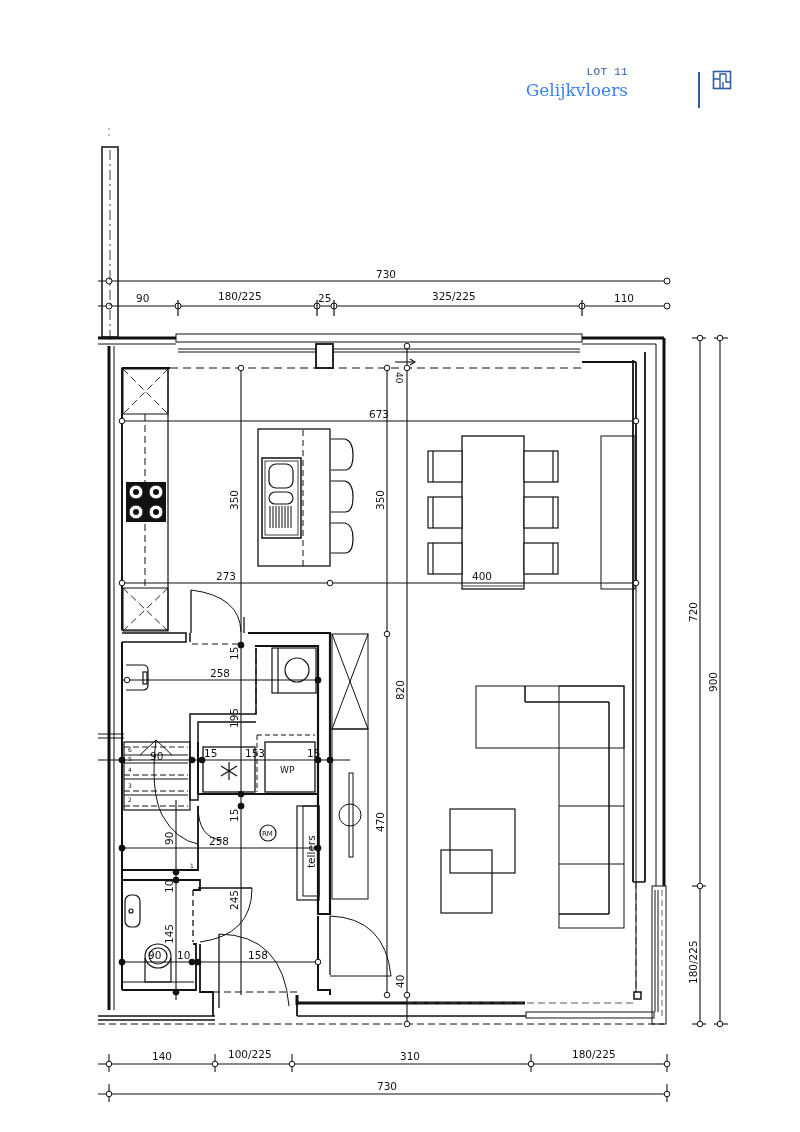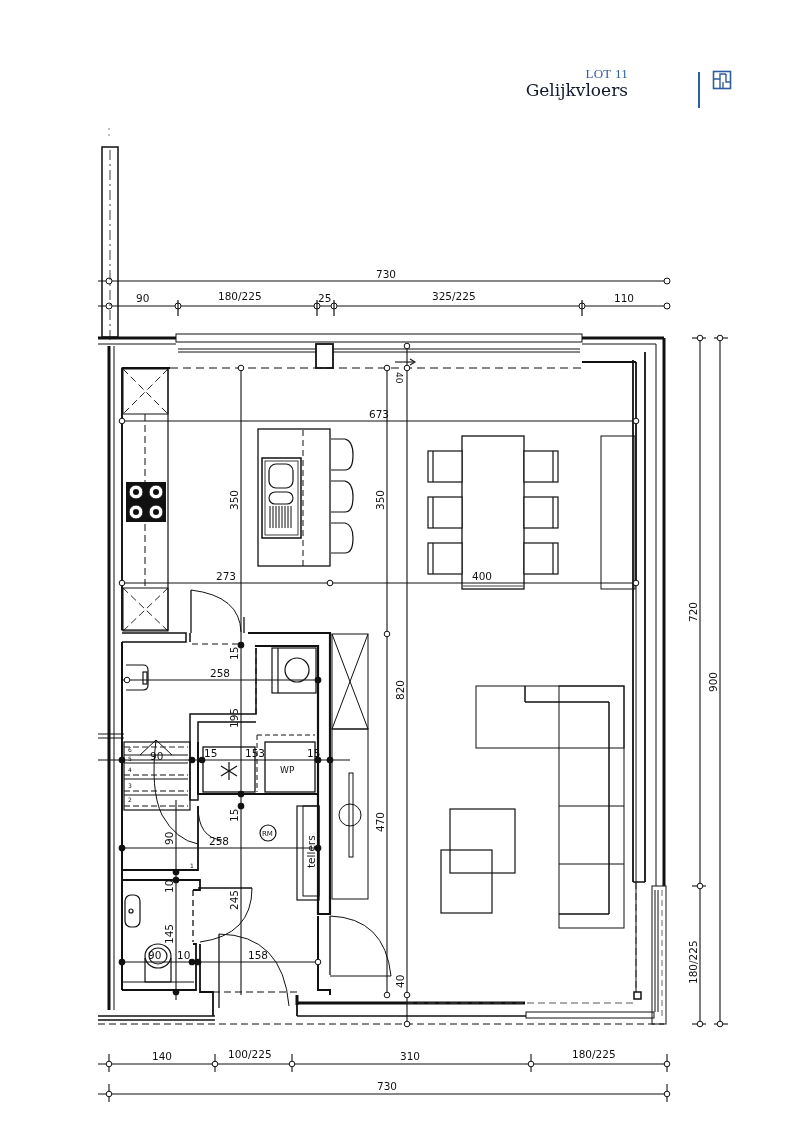--- a/index.html
+++ b/index.html
@@ -1,19 +1,19 @@
 <!DOCTYPE html>
 <html><head>
 <meta charset="utf-8">
 <style>
   html, body { margin:0; padding:0; background:#ffffff; }
   body { width:800px; height:1132px; position:relative; overflow:hidden; font-family:"DejaVu Sans", sans-serif; }
   .header { position:absolute; top:66px; left:560px; width:180px; height:44px; }
-  .header .lot { position:absolute; right:112px; top:0px; font-family:Liberation Serif, serif; font-size:13px; color:#2f5d9e; letter-spacing:0.3px; }
-  .header .floor { position:absolute; right:112px; top:14px; font-family:"DejaVu Serif", serif; font-size:17px; color:#0f172a; white-space:nowrap; }
+  .header .lot { position:absolute; right:112px; top:0px; font-family:Liberation Mono, monospace; font-size:11px; color:#2f5d9e; letter-spacing:0.3px; }
+  .header .floor { position:absolute; right:112px; top:14px; font-family:"DejaVu Serif", serif; font-size:17px; color:#3b82f6; white-space:nowrap; }
   .header .sep { position:absolute; left:138px; top:6px; width:1.5px; height:36px; background:#2f5d9e; }
   .header .logo { position:absolute; left:152px; top:4px; width:20px; height:20px; }
   svg.plan { position:absolute; left:0; top:0; }
   svg text { font-family:"DejaVu Sans", sans-serif; font-size:10.5px; fill:#111; }
   .dim { stroke:#111; stroke-width:1.2; fill:none; }
   .w { stroke:#111; fill:none; }
   .thick { stroke-width:3; }
   .med { stroke-width:1.8; }
   .thin { stroke-width:1; }
   .tick { stroke:#111; stroke-width:1; fill:#fff; }

